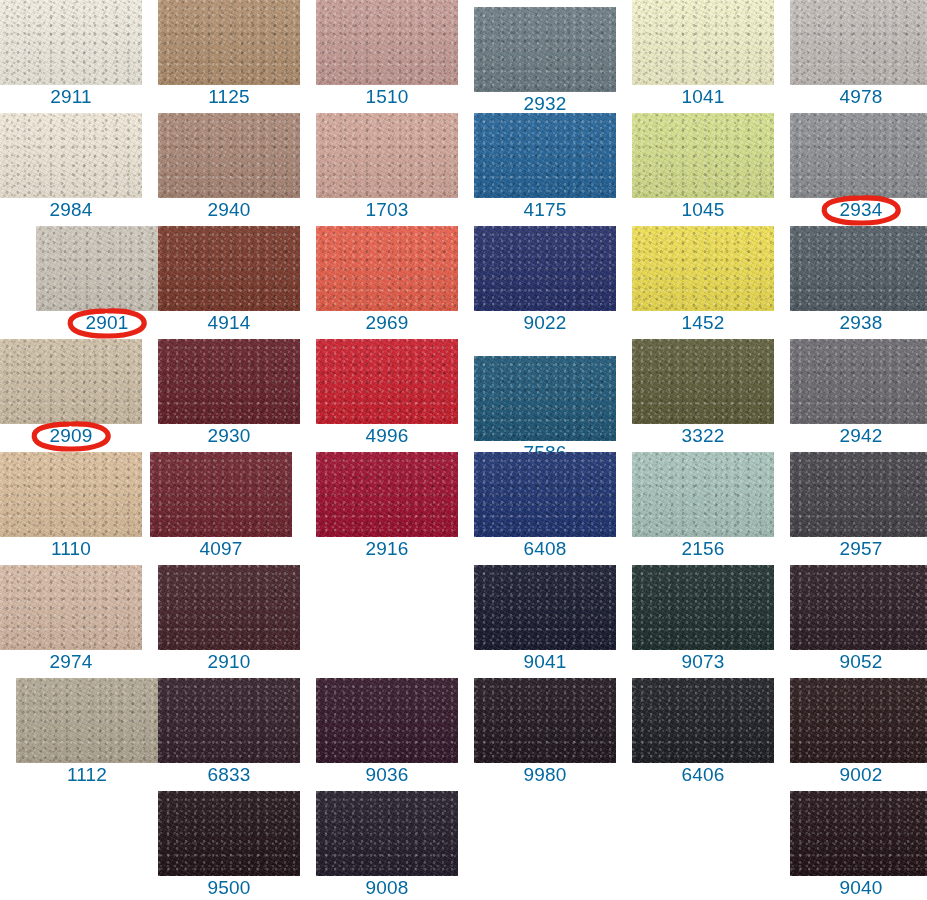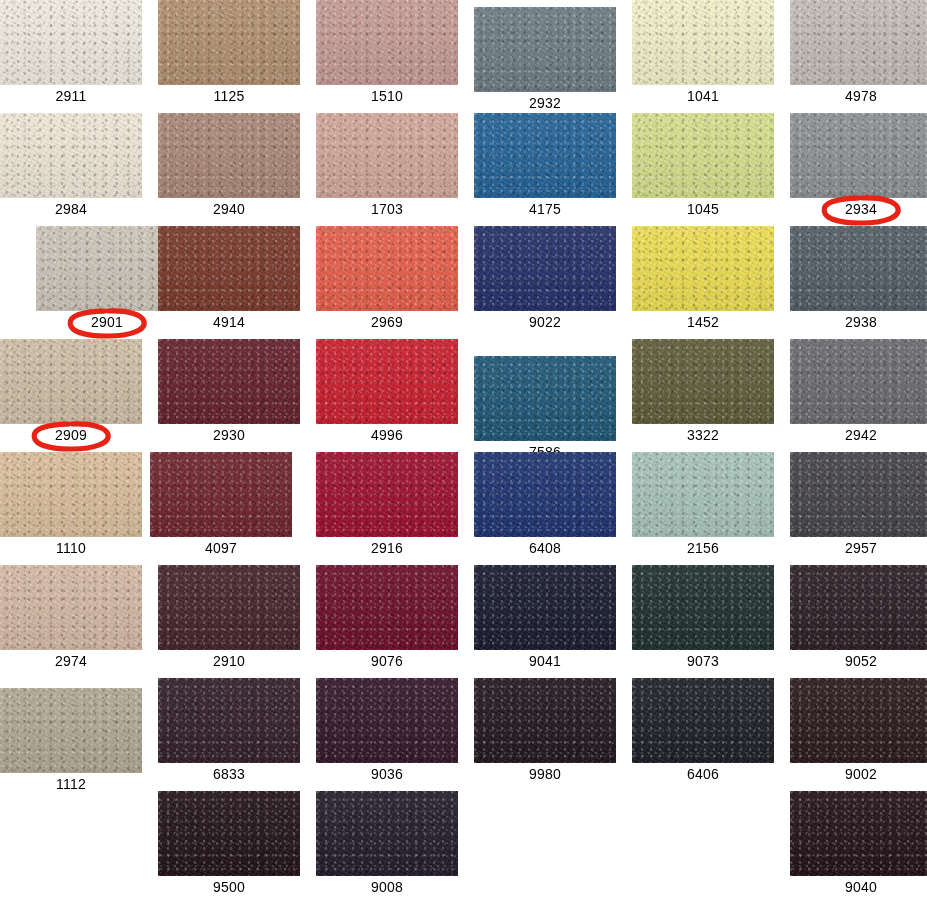--- a/index.html
+++ b/index.html
@@ -55,23 +55,23 @@
     background-image:
       repeating-linear-gradient(27deg, rgba(255,255,255,0.055) 0 1px, rgba(0,0,0,0.055) 1px 2px, transparent 2px 4px),
       repeating-linear-gradient(-64deg, rgba(0,0,0,0.05) 0 1px, rgba(255,255,255,0.05) 1px 2px, transparent 2px 5px),
       linear-gradient(180deg, rgba(255,255,255,0.05) 0%, rgba(0,0,0,0.06) 100%);
     pointer-events: none;
   }
   .swatch-label {
     display: block;
     width: 100%;
     text-align: center;
-    font-size: 14px;
+    font-size: 19px;
     line-height: 23px;
-    color: #000000;
+    color: #0369a1;
     letter-spacing: 0.2px;
     position: relative;
     white-space: nowrap;
   }
   .annotation-ring {
     position: absolute;
     left: 50%;
     top: 50%;
     transform: translate(-50%, -50%);
     width: 80px;
@@ -222,37 +222,33 @@
       <span class="swatch-label">2957</span>
     </div>
     <div class="cell" style="left: 0px; top: 565px;">
       <div class="swatch" title="2974" style="background: rgb(213, 185, 164); height: 85px;"></div>
       <span class="swatch-label">2974</span>
     </div>
     <div class="cell" style="left: 158px; top: 565px;">
       <div class="swatch" title="2910" style="background: rgb(70, 36, 42); height: 85px;"></div>
       <span class="swatch-label">2910</span>
     </div>
-    <div class="cell" style="left: 316px; top: 565px;">
-      <div class="swatch" title="9076" style="background: rgb(109, 15, 44); height: 85px;"></div>
-      <span class="swatch-label">9076</span>
-    </div>
     <div class="cell" style="left: 474px; top: 565px;">
       <div class="swatch" title="9041" style="background: rgb(25, 28, 48); height: 85px;"></div>
       <span class="swatch-label">9041</span>
     </div>
     <div class="cell" style="left: 632px; top: 565px;">
       <div class="swatch" title="9073" style="background: rgb(31, 49, 47); height: 85px;"></div>
       <span class="swatch-label">9073</span>
     </div>
     <div class="cell" style="left: 790px; top: 565px;">
       <div class="swatch" title="9052" style="background: rgb(46, 31, 38); height: 85px;"></div>
       <span class="swatch-label">9052</span>
     </div>
-    <div class="cell" style="left: 0px; top: 678px; margin-top: 10px;">
+    <div class="cell" style="left: 16px; top: 678px;">
       <div class="swatch" title="1112" style="background: rgb(178, 168, 148); height: 85px;"></div>
       <span class="swatch-label">1112</span>
     </div>
     <div class="cell" style="left: 158px; top: 678px;">
       <div class="swatch" title="6833" style="background: rgb(52, 32, 42); height: 85px;"></div>
       <span class="swatch-label">6833</span>
     </div>
     <div class="cell" style="left: 316px; top: 678px;">
       <div class="swatch" title="9036" style="background: rgb(53, 24, 43); height: 85px;"></div>
       <span class="swatch-label">9036</span>

